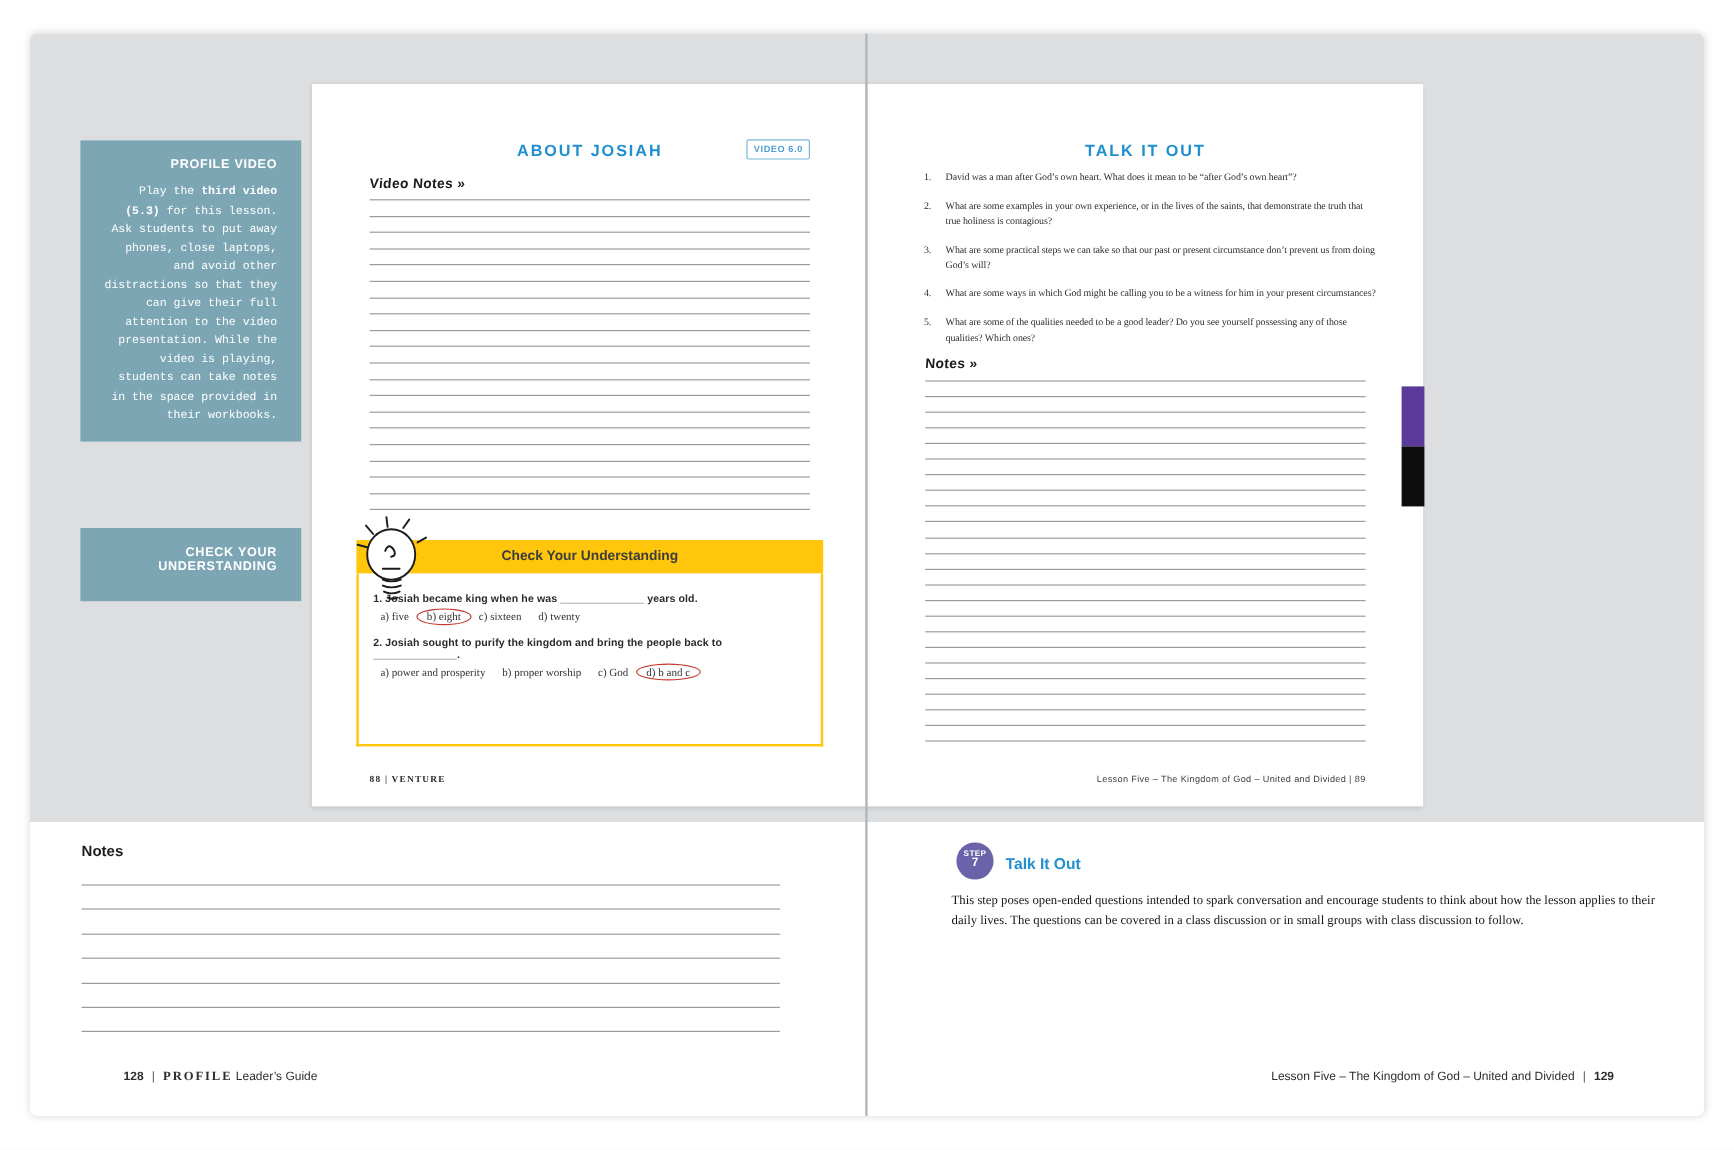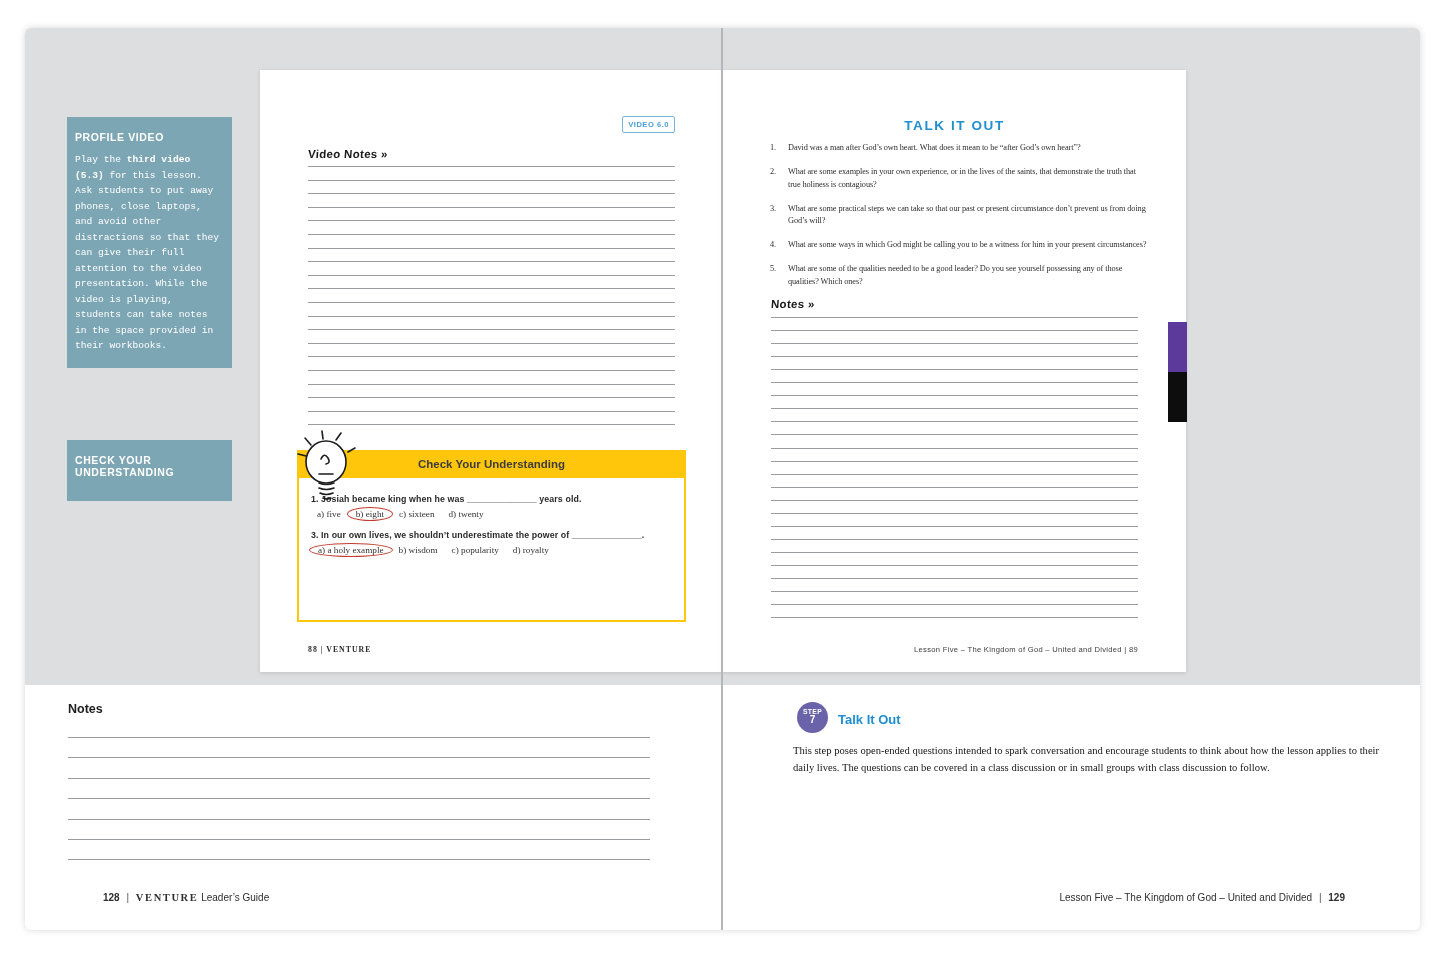--- a/index.html
+++ b/index.html
@@ -5,22 +5,22 @@
   html,body{margin:0;padding:0;background:#ffffff;}
   .screen{position:relative;width:1445px;height:958px;background:#fff;overflow:hidden;
           font-family:"Liberation Sans",sans-serif;color:#222;}
   
   .spread{position:absolute;left:25px;top:28px;width:1395px;height:902px;background:#fff;
           border-radius:6px;box-shadow:0 0 7px rgba(0,0,0,.16);}
   .gray-panel{position:absolute;left:0;top:0;width:1395px;height:657px;background:#dcdee0;
               border-radius:6px 6px 0 0;}
   .spine{position:absolute;left:696px;top:0;width:2px;height:902px;background:#b3b6ba;z-index:5;}
   
-  .teal-box{position:absolute;width:165px;background:#7da6b5;color:#fff;text-align:left;
-            padding:14px 8px;box-sizing:border-box;z-index:2;}
+  .teal-box{position:absolute;width:184px;background:#7da6b5;color:#fff;text-align:right;
+            padding:14px 20px;box-sizing:border-box;z-index:2;}
   .teal-title{font-weight:bold;font-size:10.5px;letter-spacing:.6px;margin-bottom:9px;}
   .teal-body{font-size:9.6px;line-height:1.62;font-family:Liberation Mono, monospace;}
   .teal-body b{font-weight:bold;}
   
   .page{position:absolute;top:42px;width:463px;height:602px;background:#fff;z-index:3;
         box-shadow:0 1px 4px rgba(0,0,0,.13);}
   .page-title{position:absolute;top:48px;left:0;width:100%;text-align:center;
               color:#1e8fd0;font-weight:bold;font-size:13.5px;letter-spacing:1.6px;}
   .video-badge{position:absolute;top:46px;right:48px;border:1px solid #77b6db;color:#4aa0d4;
                font-size:7.6px;font-weight:bold;letter-spacing:.5px;padding:3px 5px;border-radius:2px;}
@@ -76,20 +76,21 @@
     <div class="teal-box" style="left:42px;top:89px;">
       <div class="teal-title">PROFILE VIDEO</div>
       <div class="teal-body"><span>Play the </span><b>third video (5.3)</b><span> for this lesson. Ask students to put away phones, close laptops, and avoid other distractions so that they can give their full attention to the video presentation. While the video is playing, students can take notes in the space provided in their workbooks.</span></div>
     </div>
 
     <div class="teal-box" style="left:42px;top:412px;">
       <div class="teal-title">CHECK YOUR UNDERSTANDING</div>
     </div>
 
     <div class="page" style="left:235px;">
+      <div class="page-title">ABOUT JOSIAH</div>
       <div class="video-badge">VIDEO 6.0</div>
       <div class="hand-label" style="left:48px;top:78px;">Video Notes »</div>
       <div class="rules" style="left:48px;top:96px;width:367px;">
           <div class="rule" style="top: 0px;"></div>
           <div class="rule" style="top: 13.6px;"></div>
           <div class="rule" style="top: 27.2px;"></div>
           <div class="rule" style="top: 40.8px;"></div>
           <div class="rule" style="top: 54.4px;"></div>
           <div class="rule" style="top: 68px;"></div>
           <div class="rule" style="top: 81.6px;"></div>
@@ -132,26 +133,26 @@
             <div class="quiz-q">
               <div class="quiz-prompt">1. Josiah became king when he was ______________ years old.</div>
               <div class="quiz-opts">
                 <span class="opt">a) five</span>
                 <span class="opt circled">b) eight</span>
                 <span class="opt">c) sixteen</span>
                 <span class="opt">d) twenty</span>
               </div>
             </div>
             <div class="quiz-q">
-              <div class="quiz-prompt">3. In our own lives, we shouldn’t underestimate the power of ______________.</div>
+              <div class="quiz-prompt">2. Josiah sought to purify the kingdom and bring the people back to ______________.</div>
               <div class="quiz-opts">
-                <span class="opt circled">a) a holy example</span>
-                <span class="opt">b) wisdom</span>
-                <span class="opt">c) popularity</span>
-                <span class="opt">d) royalty</span>
+                <span class="opt">a) power and prosperity</span>
+                <span class="opt">b) proper worship</span>
+                <span class="opt">c) God</span>
+                <span class="opt circled">d) b and c</span>
               </div>
             </div>
           </div>
       </div>
 
       <div class="page-footer-left">88 | VENTURE</div>
     </div>
 
     <div class="page" style="left:698px;">
       <div class="page-title">TALK IT OUT</div>
@@ -227,21 +228,21 @@
   <div class="step-badge">
     <span class="s1">STEP</span>
     <span class="s2">7</span>
   </div>
   <div class="lg-step-title">Talk It Out</div>
   <div class="lg-step-body">This step poses open-ended questions intended to spark conversation and encourage students to think about how the lesson applies to their daily lives. The questions can be covered in a class discussion or in small groups with class discussion to follow.</div>
 
   <div class="lg-footer" style="left:103px;">
     <span class="pg">128</span>
     <span class="sep">|</span>
-    <span class="brand">VENTURE</span>
+    <span class="brand">PROFILE</span>
     <span>Leader’s Guide</span>
   </div>
   <div class="lg-footer" style="right:100px;">
     <span>Lesson Five – The Kingdom of God – United and Divided</span>
     <span class="sep">|</span>
     <span class="pg">129</span>
   </div>
 </div>
 
 </body></html>

